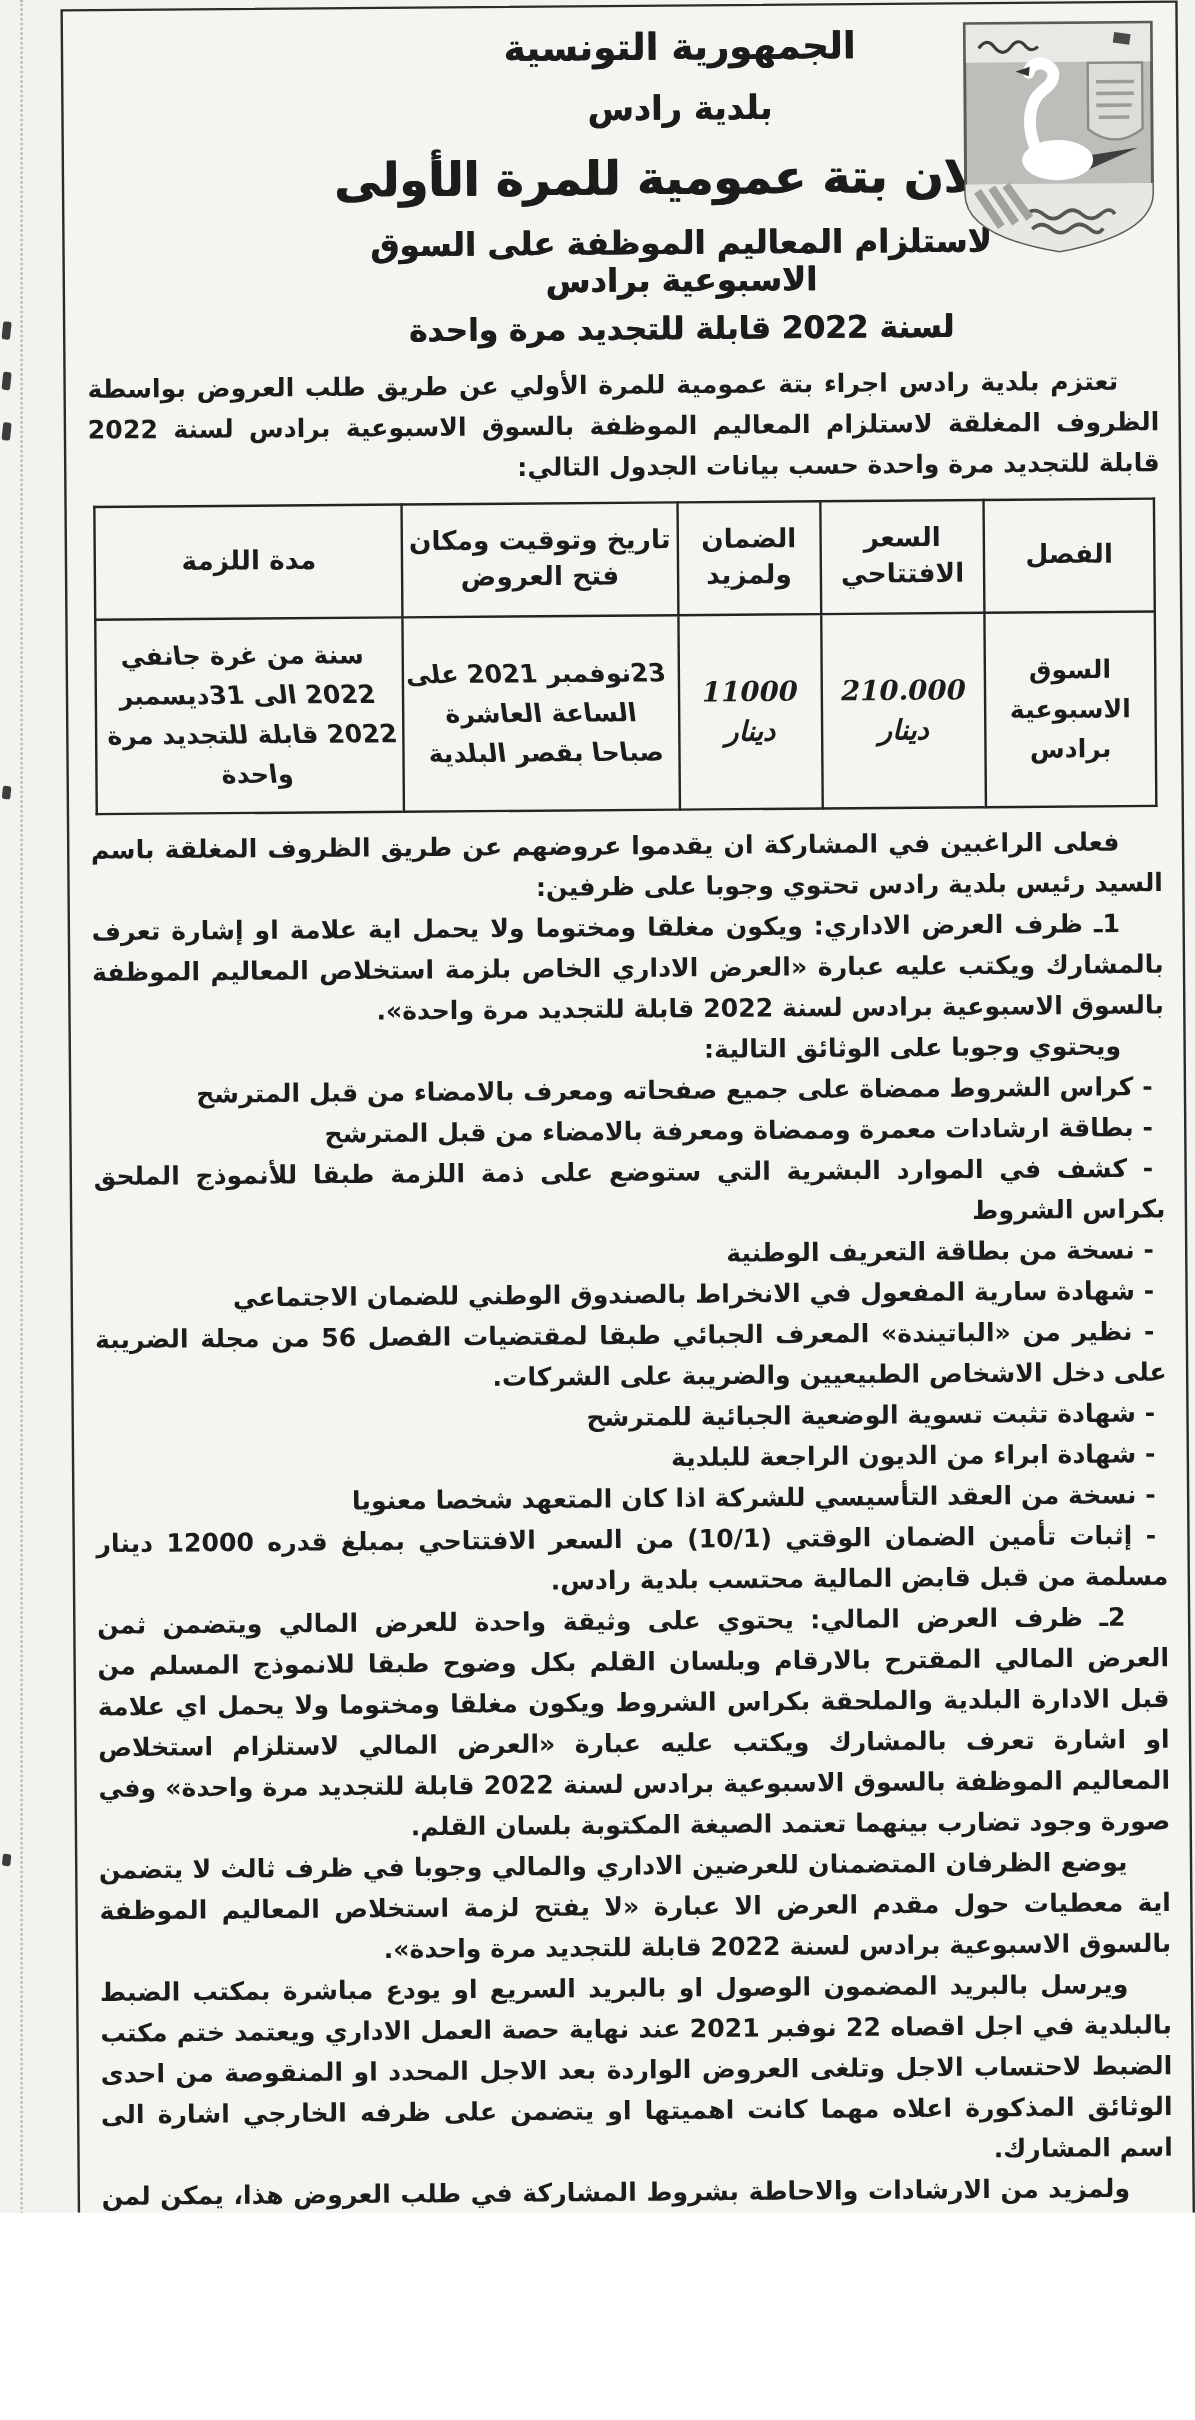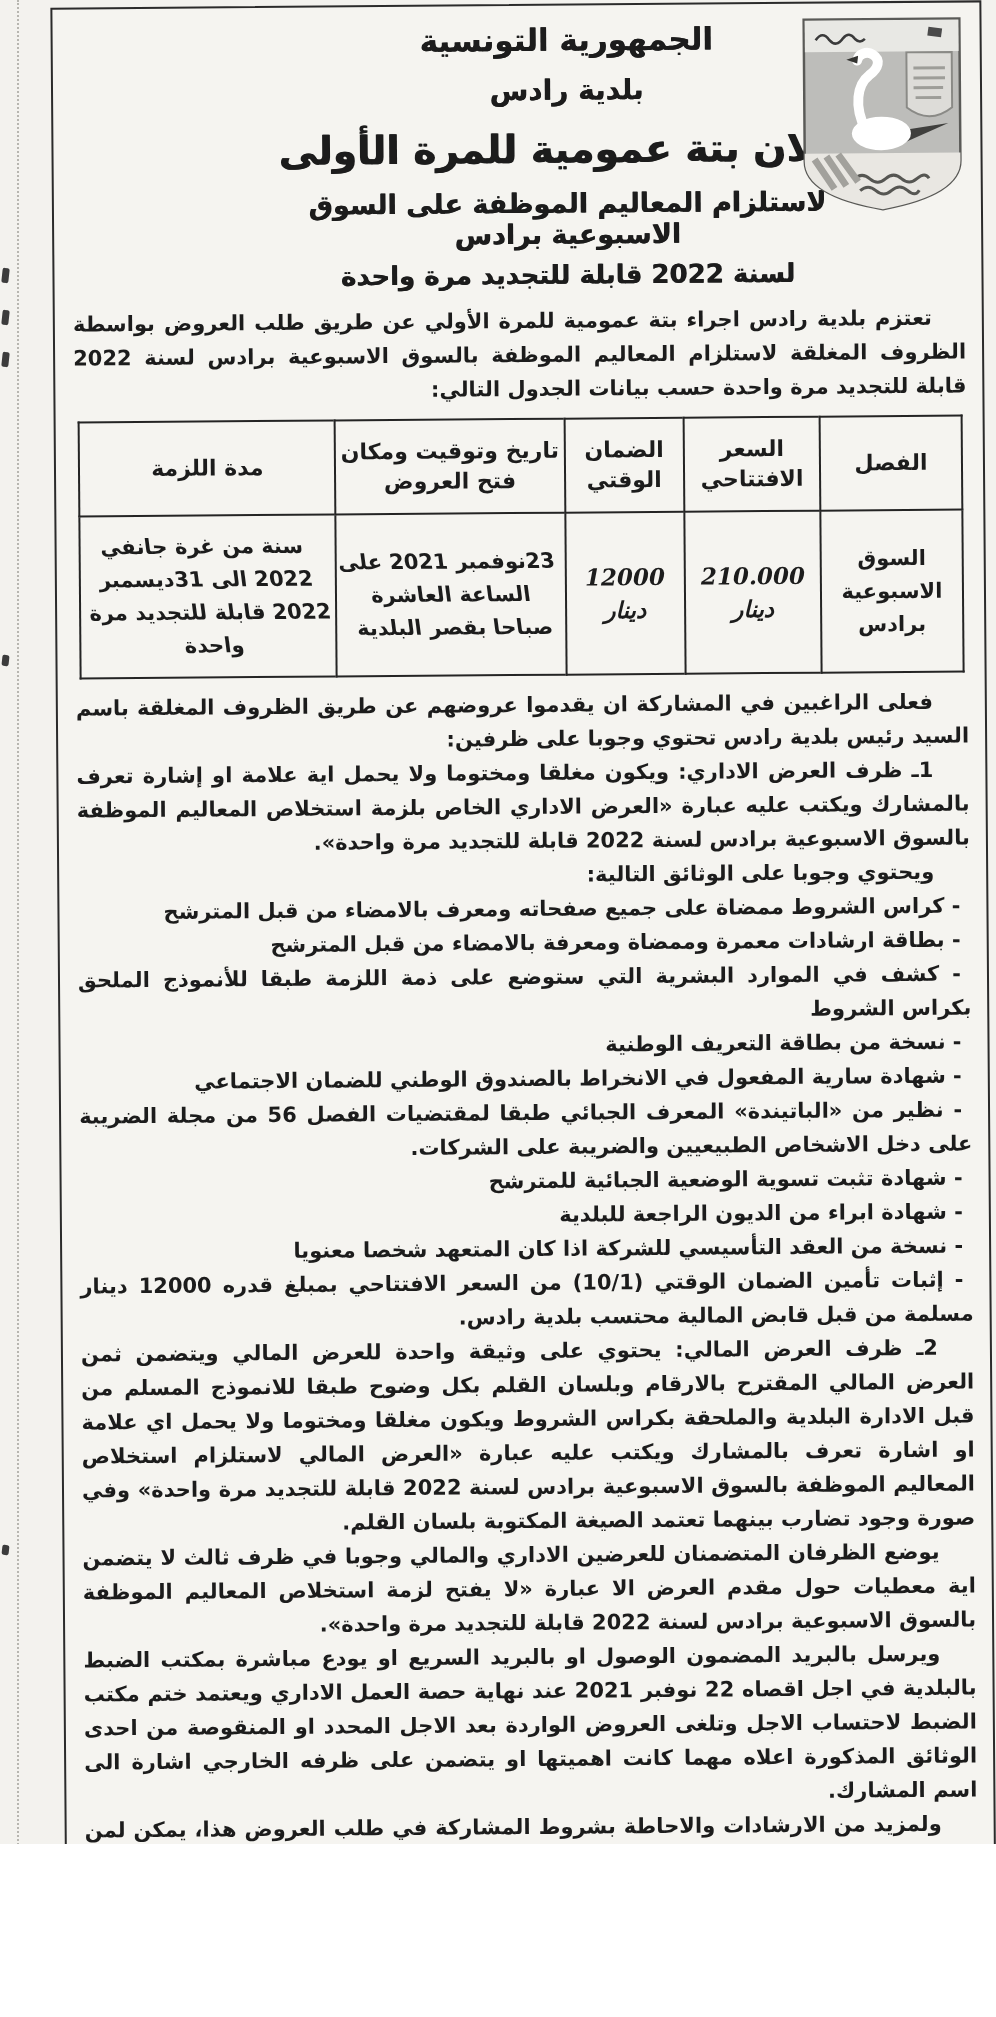--- a/index.html
+++ b/index.html
@@ -101,35 +101,35 @@
           <col class="c-fasl">
             <col class="c-sior">
             <col class="c-dman">
             <col class="c-date">
             <col class="c-mudda">
         </colgroup>
         <thead>
           <tr>
             <th>الفصل</th>
             <th>السعر الافتتاحي</th>
-            <th>الضمان الوقتي</th>
+            <th>الضمان ولمزيد</th>
             <th>تاريخ وتوقيت ومكان فتح العروض</th>
             <th>مدة اللزمة</th>
           </tr>
         </thead>
         <tbody>
           <tr>
             <td>
                 <div>السوق الاسبوعية برادس</div>
               </td>
             <td class="cell-num">
                 <div>210.000 دينار</div>
               </td>
             <td class="cell-num">
-                <div>12000 دينار</div>
+                <div>11000 دينار</div>
               </td>
             <td>
                 <div class="slant">23نوفمبر 2021 على الساعة العاشرة صباحا بقصر البلدية</div>
               </td>
             <td>
                 <div class="slant">سنة من غرة جانفي 2022 الى 31ديسمبر 2022 قابلة للتجديد مرة واحدة</div>
               </td>
           </tr>
         </tbody>
       </table>

